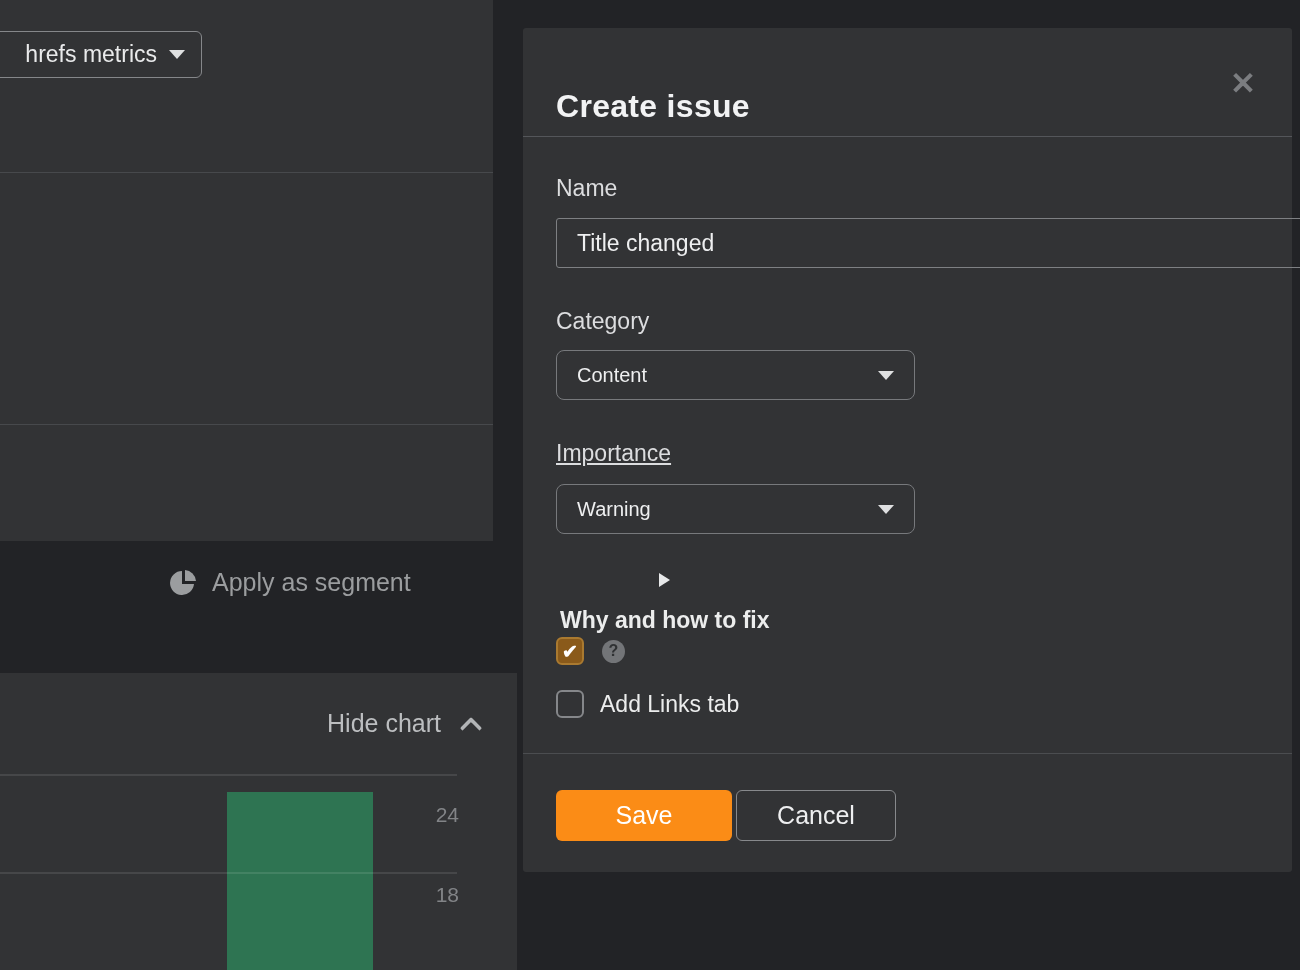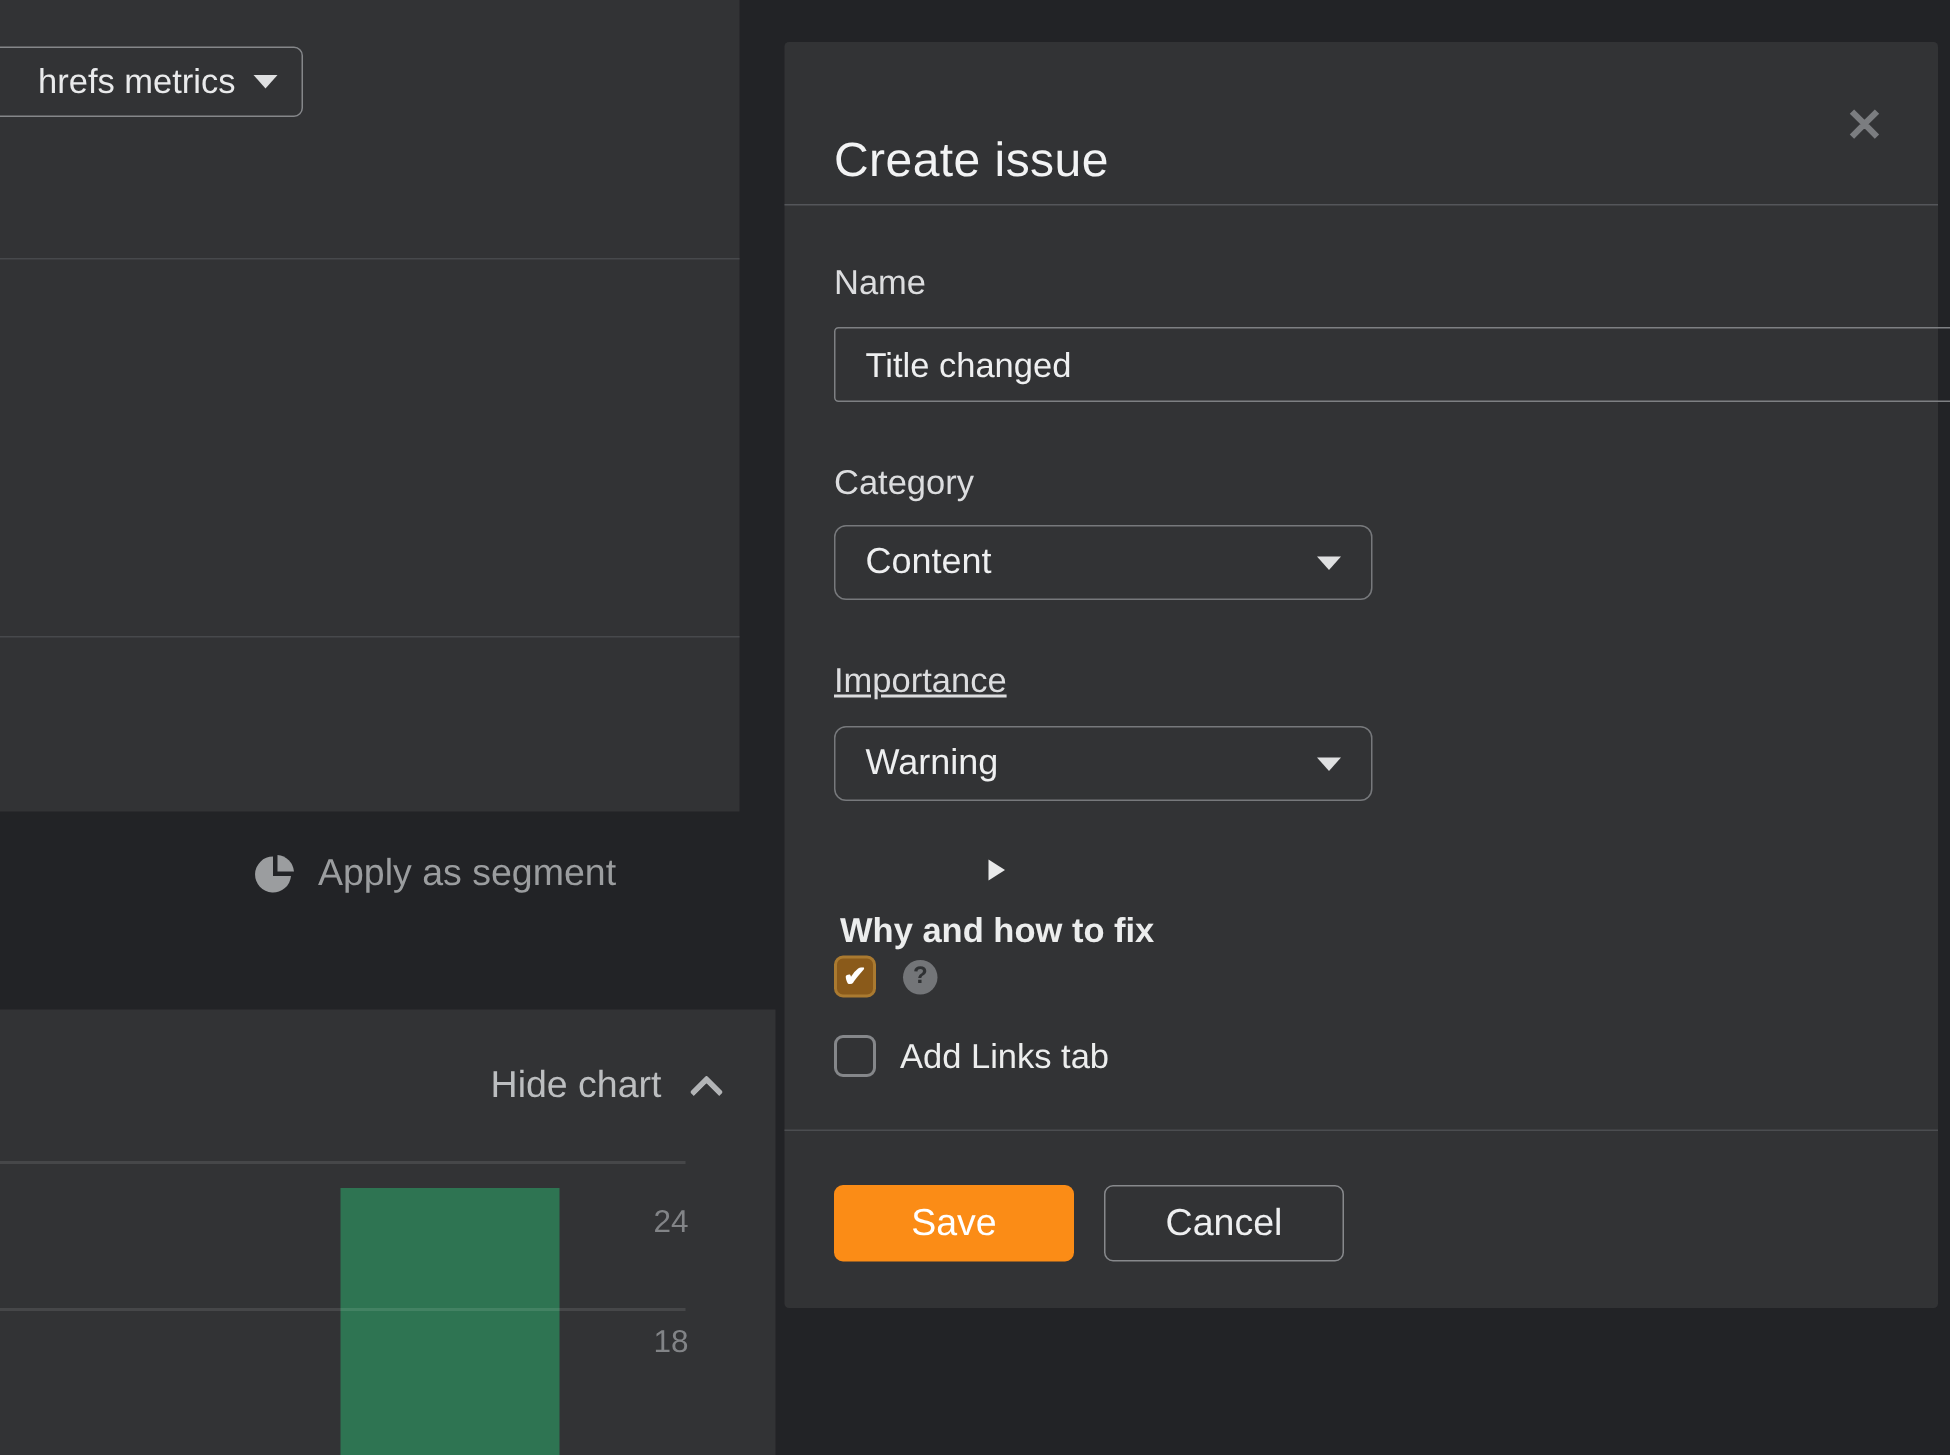--- a/index.html
+++ b/index.html
@@ -58,21 +58,21 @@
   #chart-bar { position:absolute; left:227px; top:119px; width:146px;
                height:178px; background:#2e7452; z-index:2; }
 
   
   #modal {
     position:absolute; left:523px; top:28px; width:769px; height:844px;
     background:#323335; border-radius:3px;
   }
   #modal-title {
     position:absolute; left:33px; top:60px;
-    font-size:32px; font-weight:normal; color:#f2f3f4; letter-spacing:0.3px;
+    font-size:32px; font-weight:bold; color:#f2f3f4; letter-spacing:0.3px;
   }
   #modal-close {
     position:absolute; left:699px; top:34px; width:42px; height:42px;
     display:flex; align-items:center; justify-content:center;
     font-size:31px; color:#7b7d80; cursor:pointer; font-weight:bold;
   }
   #header-divider { top:108px; background:#54565a; }
 
   .field-label { position:absolute; left:33px; font-size:23px; color:#dcdddf; }
   #name-label       { top:147px; }
@@ -83,21 +83,21 @@
     position:absolute; left:33px; top:190px; width:846px; height:50px;
     background:transparent; border:1px solid #7e8083; border-radius:3px;
     color:#eeeff0; font-size:23px; padding:0 20px;
     font-family:"Liberation Sans", sans-serif; outline:none;
   }
 
   .select {
     position:absolute; left:33px; width:359px; height:50px;
     border:1px solid #77797c; border-radius:8px;
     display:flex; align-items:center; justify-content:space-between;
-    padding:0 20px; font-size:24px; color:#eeeff0; cursor:pointer;
+    padding:0 20px; font-size:20px; color:#eeeff0; cursor:pointer;
   }
   #category-select   { top:322px; }
   #importance-select { top:456px; }
 
   #why-row {
     position:absolute; left:37px; top:545px; display:flex; align-items:center;
     gap:20px; cursor:pointer;flex-direction:column;
   }
   .triangle-right {
     width:0; height:0;
@@ -124,21 +124,21 @@
     color:#2f3133; font-size:16px; font-weight:bold;
     display:flex; align-items:center; justify-content:center;
     margin-left:2px; cursor:pointer;
   }
 
   #modal-footer {
     position:absolute; left:0; top:725px; width:100%; height:119px;
     border-top:1px solid #4b4d50;
   }
   #save-button {
-    position:absolute; left:33px; top:36px; width:160px; height:51px;
+    position:absolute; left:33px; top:36px; width:176px; height:51px;
     background:#fb8c16; border:none; border-radius:6px;
     color:#ffffff; font-size:25px; cursor:pointer;
     font-family:"Liberation Sans", sans-serif;
   }
   #cancel-button {
     position:absolute; left:213px; top:36px; width:160px; height:51px;
     background:transparent; border:1px solid #87898c; border-radius:6px;
     color:#eeeff0; font-size:25px; cursor:pointer;
     font-family:Liberation Sans, sans-serif;
   }

